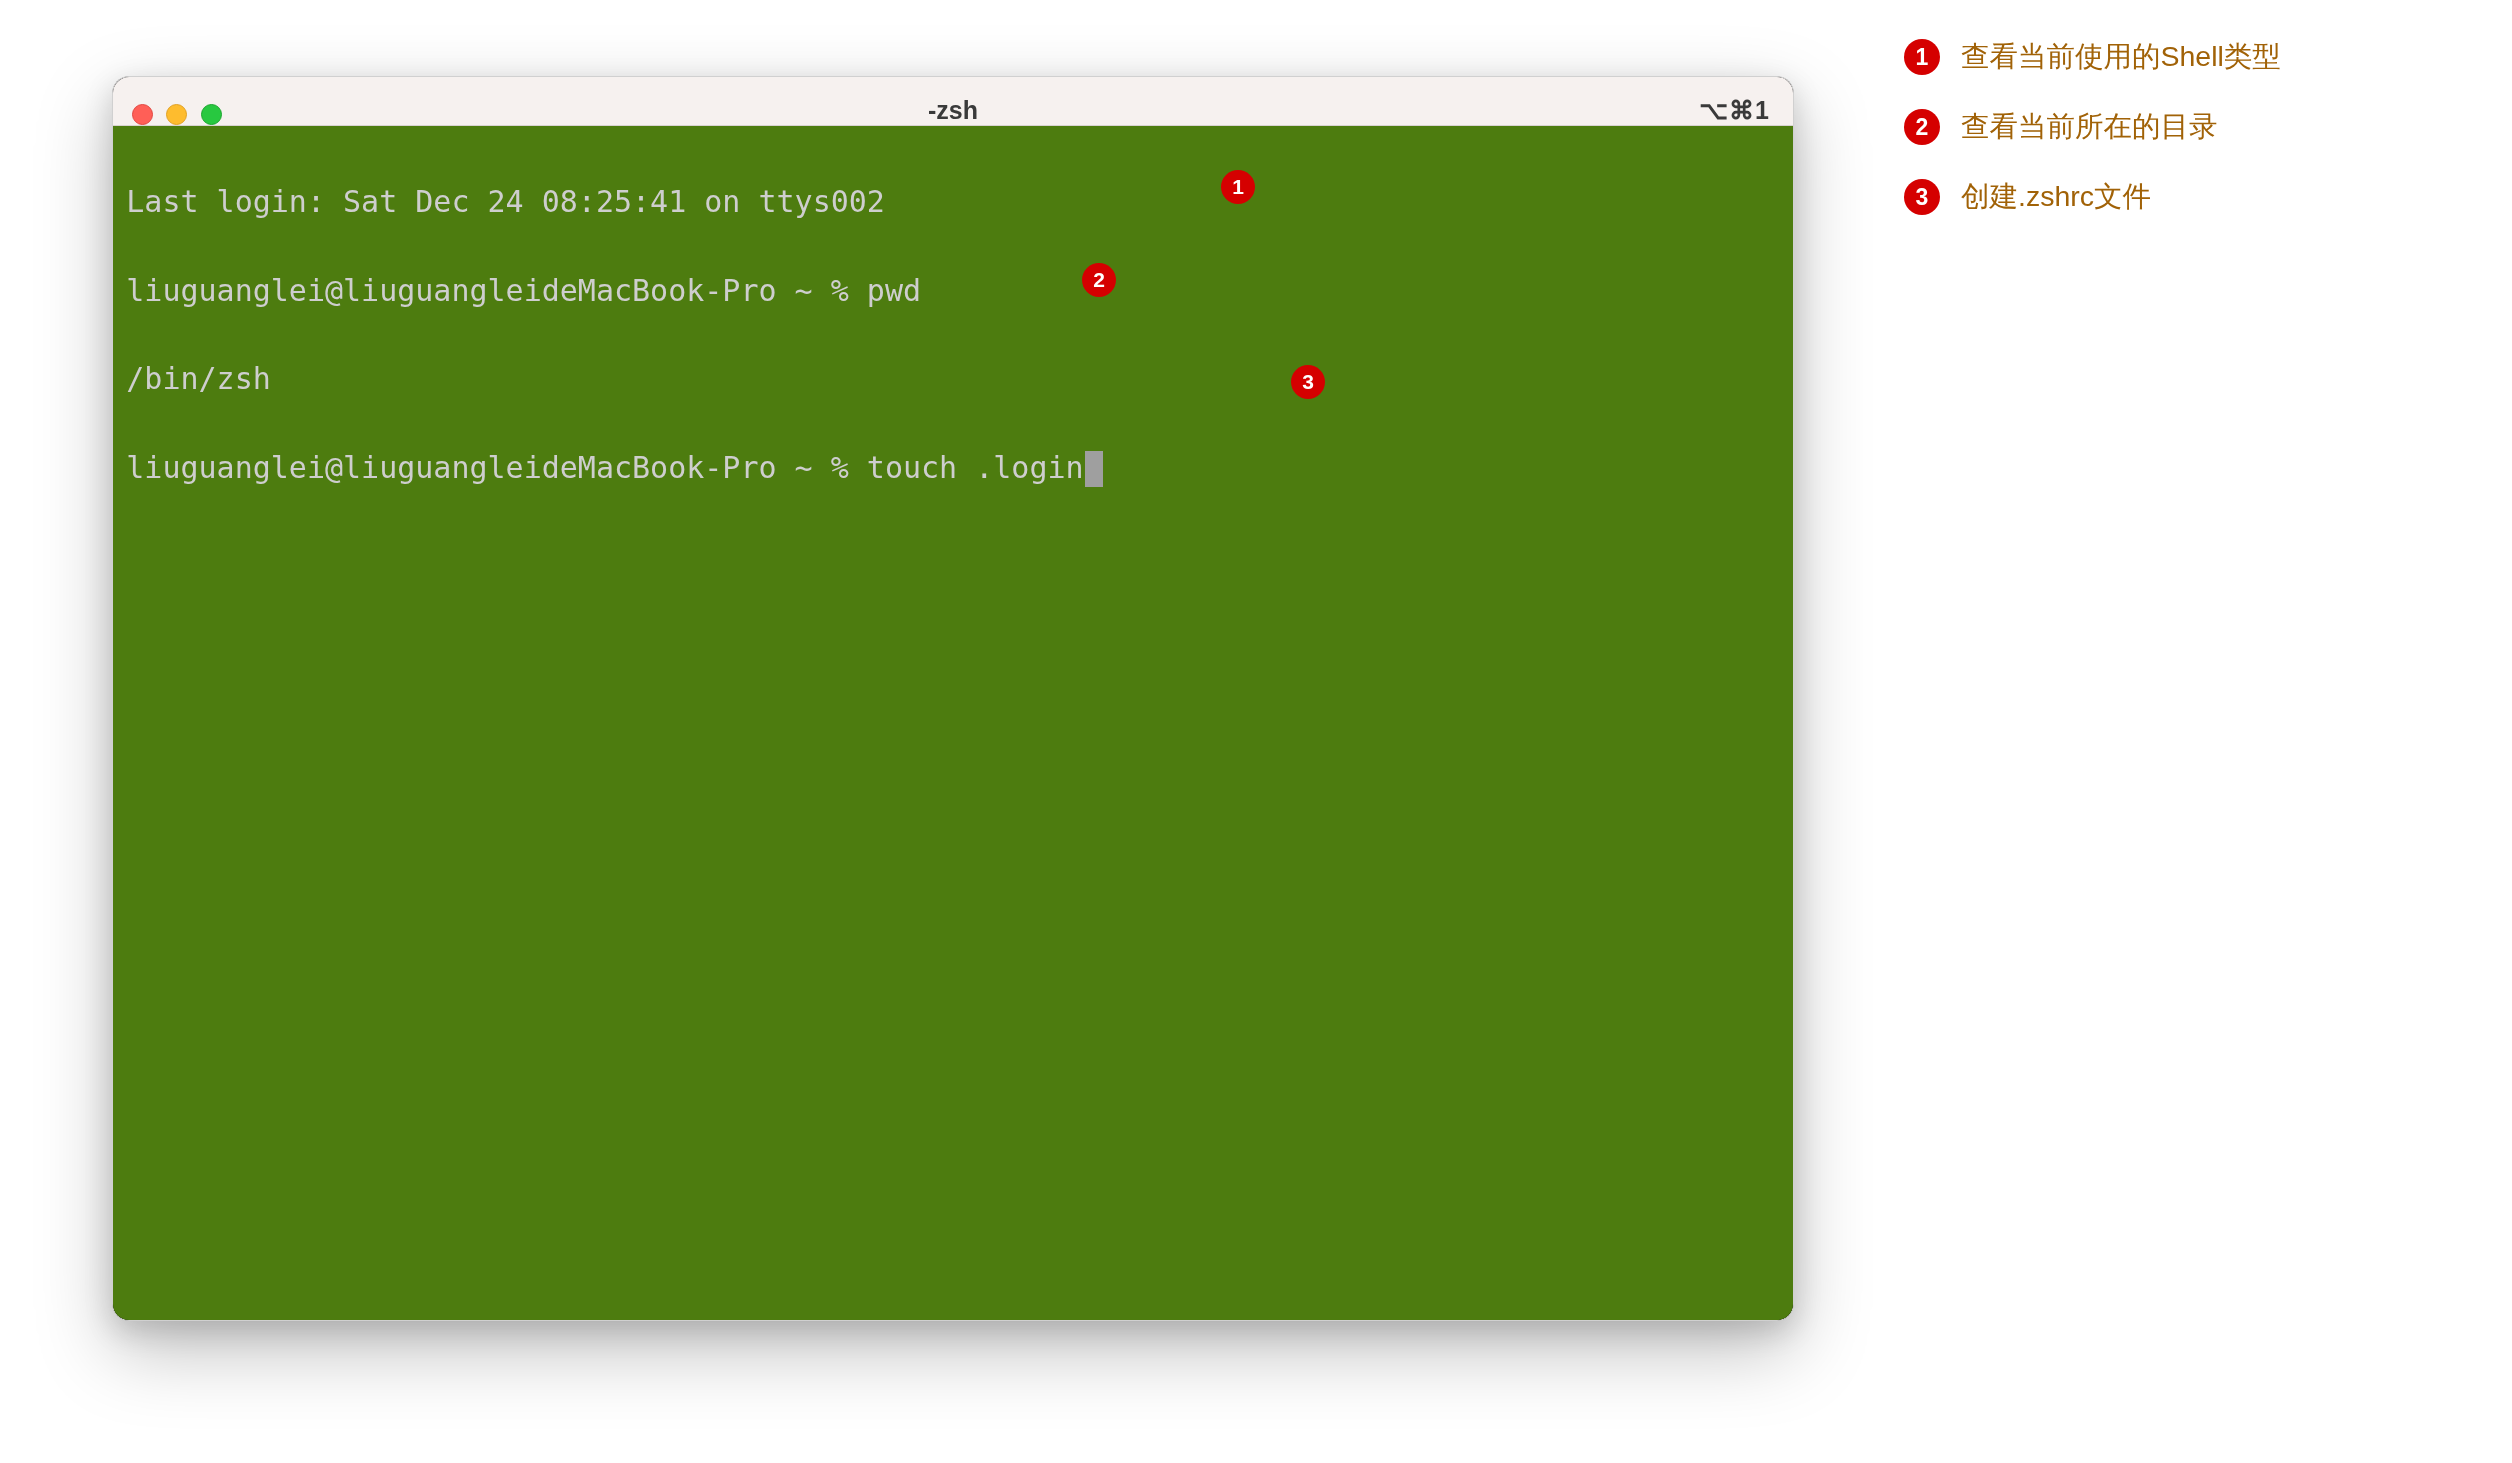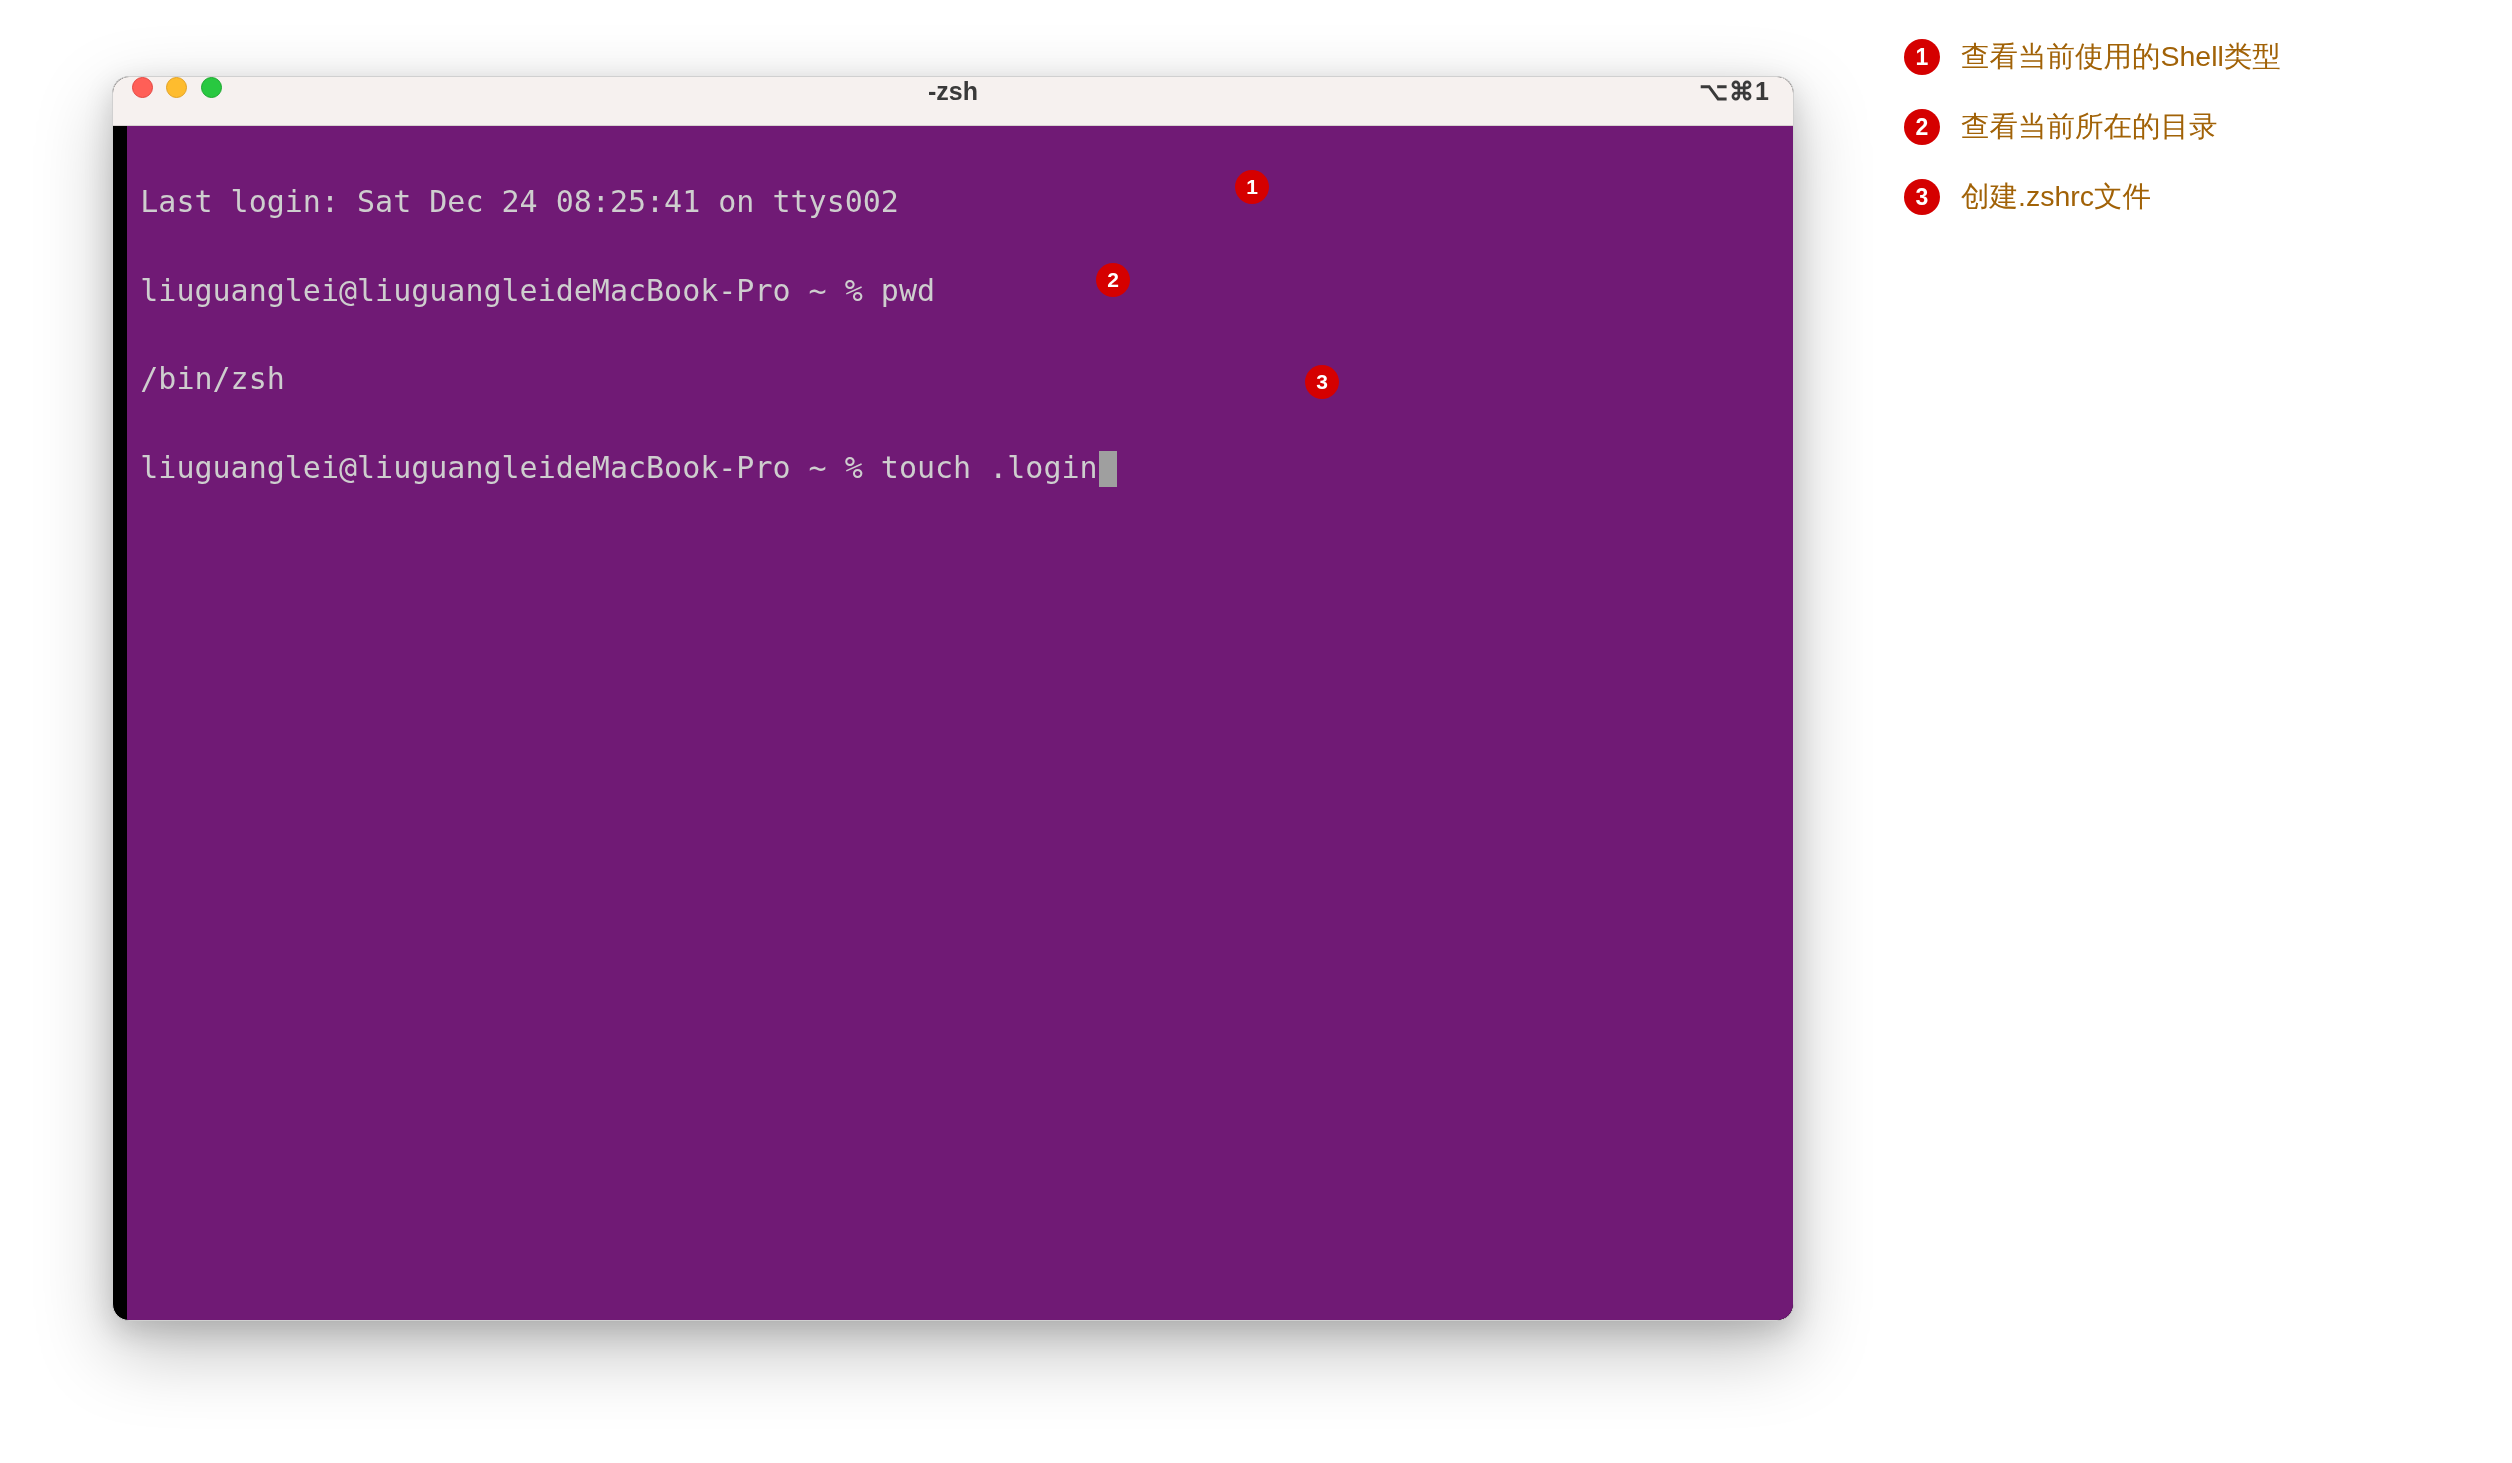--- a/index.html
+++ b/index.html
@@ -23,21 +23,21 @@
       border-radius: 17px;
       overflow: hidden;
       box-shadow: 0 28.5px 76px rgba(0,0,0,0.25), 0 9.5px 28.5px rgba(0,0,0,0.15);
       background: #000000;
       border: 1px solid #d0d0d0;
     }
     .title-bar {
       height: 49px;
       background: #f6f1ef;
       display: flex;
-      align-items: flex-start;
+      align-items: flex-end;
       position: relative;
       border-bottom: 1px solid #d8d3d1;
     }
     .traffic-lights {
       display: flex;
       gap: 13.3px;
       margin-left: 19px;
     }
     .traffic-light {
       width: 21px;
@@ -57,30 +57,29 @@
     }
     .shortcut-hint {
       position: absolute;
       right: 23px;
       font-size: 25px;
       font-weight: 600;
       color: #3a3a3a;
       letter-spacing: 1px;
     }
     .terminal-body {
-      background: #701a75;
+      background: #4d7c0f;
       height: calc(100% - 49px);
       padding: 9.5px 13.3px;
       font-family: "SF Mono", Menlo, Monaco, Consolas, monospace;
       font-size: 30px;
       color: #cecece;
       line-height: 1.48;
       white-space: pre;
       position: relative;
-      margin-left: 14px;
     }
     .term-line {
       display: block;
     }
     .cursor-block {
       display: inline-block;
       width: 18px;
       height: 36px;
       background: #9f9f9f;
       vertical-align: text-bottom;

